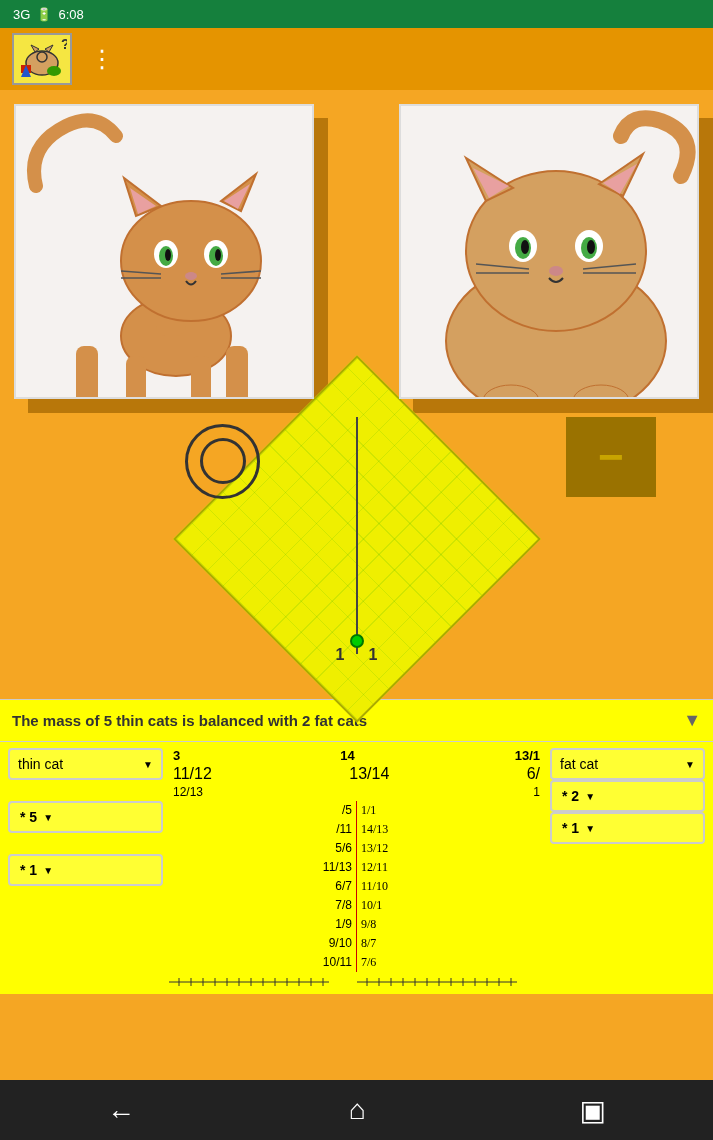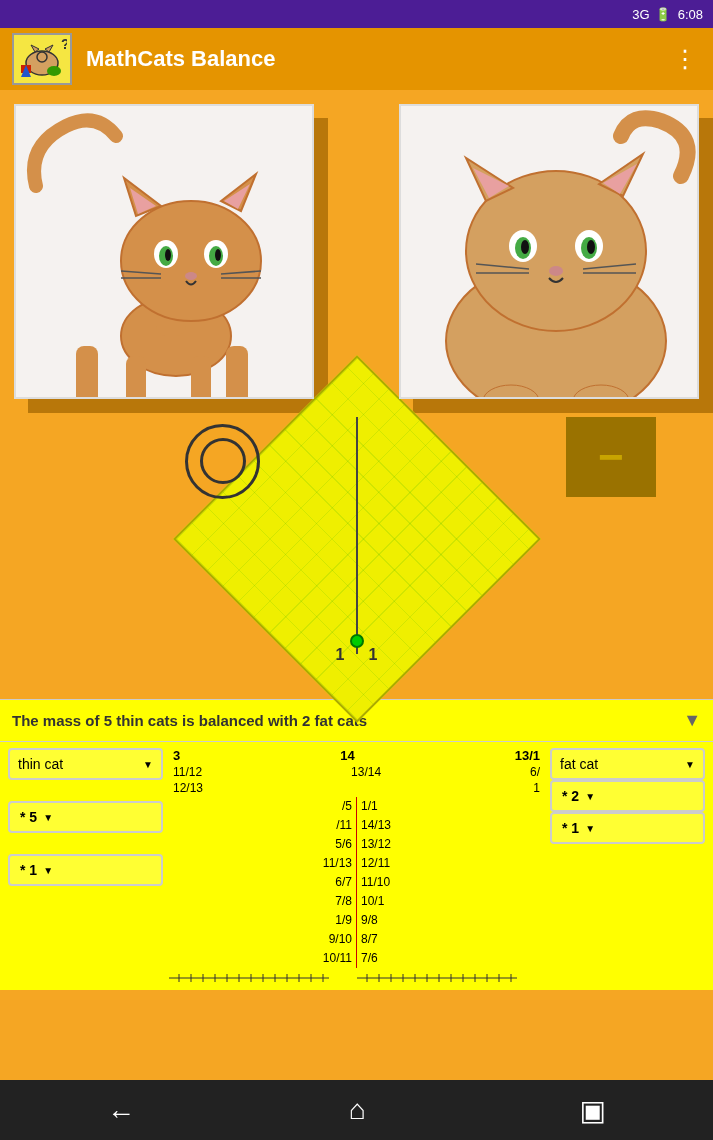--- a/index.html
+++ b/index.html
@@ -10,27 +10,27 @@
       font-family: Arial, sans-serif;
       overflow: hidden;
       position: relative;
     }
 
     
     .status-bar {
       position: absolute;
       top: 0; left: 0; right: 0;
       height: 28px;
-      background: #4c1d95;
-      display: flex;
-      align-items: center;
-      justify-content: flex-end;
+      background: #15803d;
+      display: flex;
+      align-items: center;
       padding-right: 10px;
       gap: 6px;
       z-index: 100;
+      padding-left: 13px;
     }
     .status-bar span {
       color: white;
       font-size: 13px;
     }
 
     
     .app-bar {
       position: absolute;
       top: 28px; left: 0; right: 0;
@@ -169,20 +169,21 @@
       align-items: flex-end;
       font-size: 12px;
       line-height: 18px;
     }
     .frac-col-right {
       display: flex;
       flex-direction: column;
       align-items: flex-start;
       font-size: 12px;
       line-height: 18px;
+      font-family: Liberation Serif, serif;
     }
   </style>
 </head>
 <body>
 
 <div class="status-bar">
   <span>3G</span>
   <span>🔋</span>
   <span>6:08</span>
 </div>
@@ -196,21 +197,20 @@
       <circle cx="25" cy="20" r="5" fill="#D4A060" stroke="#333" stroke-width="1.5"></circle>
       <polygon points="18,15 14,8 22,12" fill="#D4A060" stroke="#333" stroke-width="1"></polygon>
       <polygon points="32,15 36,8 28,12" fill="#D4A060" stroke="#333" stroke-width="1"></polygon>
 
       <rect x="4" y="28" width="10" height="8" fill="#CC2200"></rect>
       <polygon points="4,40 14,40 9,28" fill="#2255CC"></polygon>
       <ellipse cx="37" cy="34" rx="7" ry="5" fill="#339900"></ellipse>
       <text x="44" y="12" font-size="14" fill="#333" font-weight="bold">?</text>
     </svg>
   </div>
-  <span class="app-title">MathCats Balance</span>
   <span class="menu-dots">⋮</span>
 </div>
 
 <div style="position:absolute;top:90px;left:0;right:0;bottom:60px;background:#F5A623;overflow:hidden;">
 
   <div class="cats-area">
 
     <div style="position:relative;">
       <div style="position:absolute;right:-14px;bottom:-14px;width:300px;height:295px;background:#B8770A;z-index:0;"></div>
       <div class="cat-panel" style="position:relative;z-index:1;">
@@ -345,21 +345,21 @@
       </div>
     </div>
 
     <div style="flex:1;display:flex;flex-direction:column;gap:2px;">
 
       <div style="display:flex;justify-content:space-between;font-size:13px;font-weight:bold;padding:0 4px;">
         <span>3</span>
         <span>14</span>
         <span>13/1</span>
       </div>
-      <div style="display:flex;justify-content:space-between;font-size:12px;padding:0 4px;">
+      <div style="display:flex;justify-content:space-between;font-size:16px;padding:0 4px;">
         <span>11/12</span>
         <span>13/14</span>
         <span>6/</span>
       </div>
       <div style="display:flex;justify-content:space-between;font-size:12px;padding:0 4px;">
         <span>12/13</span>
         <span></span>
         <span>1</span>
       </div>
 

